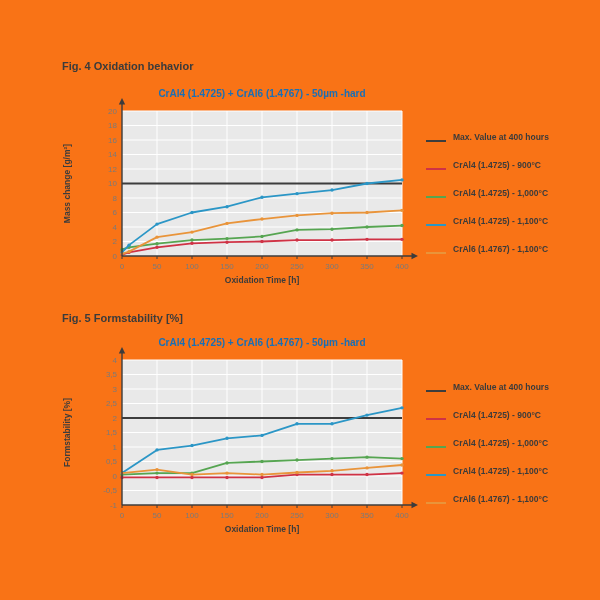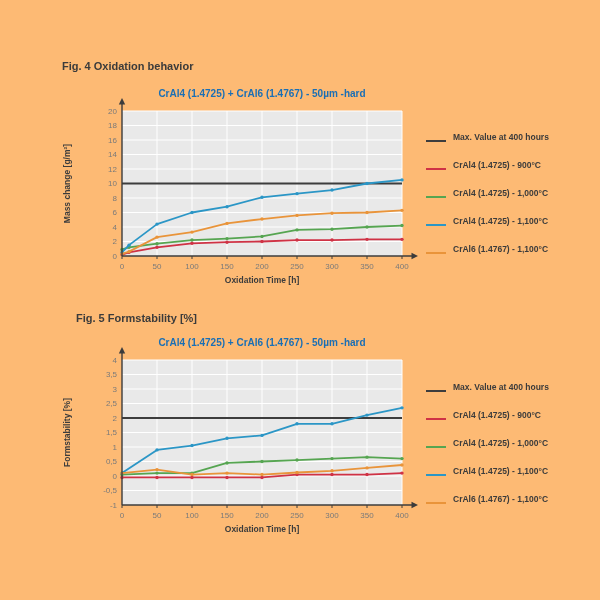--- a/index.html
+++ b/index.html
@@ -1,16 +1,16 @@
 <!DOCTYPE html>
 <html><head>
 <meta charset="utf-8">
 <style>
   html,body{margin:0;padding:0;background:#fff;}
-  .canvas{position:relative;width:600px;height:600px;background:#fdba74;
+  .canvas{position:relative;width:600px;height:600px;background:#f97316;
           outline:1px solid #e4e4e4;overflow:hidden;
           font-family:"Liberation Sans", sans-serif;}
   .fig-heading{position:absolute;font-size:11px;font-weight:bold;color:#3b3b3b;}
   .chart-svg{position:absolute;}
   .legend{position:absolute;list-style:none;margin:0;padding:0;width:160px;}
   .legend li{display:flex;align-items:flex-end;height:28px;}
   .swatch{width:20px;height:2px;margin-right:7px;flex:none;}
   .legend-label{font-size:8.5px;font-weight:bold;color:#3b3b3b;white-space:nowrap;}
 </style>
 </head>
@@ -139,21 +139,21 @@
     <li>
       <span class="swatch" style="background: rgb(43, 150, 198);"></span>
       <span class="legend-label">CrAl4 (1.4725) - 1,100°C</span>
     </li>
     <li>
       <span class="swatch" style="background: rgb(233, 148, 58);"></span>
       <span class="legend-label">CrAl6 (1.4767) - 1,100°C</span>
     </li>
   </ul>
 
-  <div class="fig-heading" style="left:76px;top:312px;">Fig. 5 Formstability [%]</div>
+  <div class="fig-heading" style="left:62px;top:312px;">Fig. 5 Formstability [%]</div>
 
   <svg class="chart-svg" style="left:58px;top:333px;" width="362" height="206">
       <text x="204" y="13" text-anchor="middle" font-size="10" font-weight="bold" fill="#1a6fb5">CrAl4 (1.4725) + CrAl6 (1.4767) - 50µm -hard</text>
       <rect x="64" y="27" width="280" height="145" fill="#e9e9e9"></rect>
       <line x1="99" y1="27" x2="99" y2="172" stroke="#ffffff" stroke-width="1"></line>
       <line x1="134" y1="27" x2="134" y2="172" stroke="#ffffff" stroke-width="1"></line>
       <line x1="169" y1="27" x2="169" y2="172" stroke="#ffffff" stroke-width="1"></line>
       <line x1="204" y1="27" x2="204" y2="172" stroke="#ffffff" stroke-width="1"></line>
       <line x1="239" y1="27" x2="239" y2="172" stroke="#ffffff" stroke-width="1"></line>
       <line x1="274" y1="27" x2="274" y2="172" stroke="#ffffff" stroke-width="1"></line>

